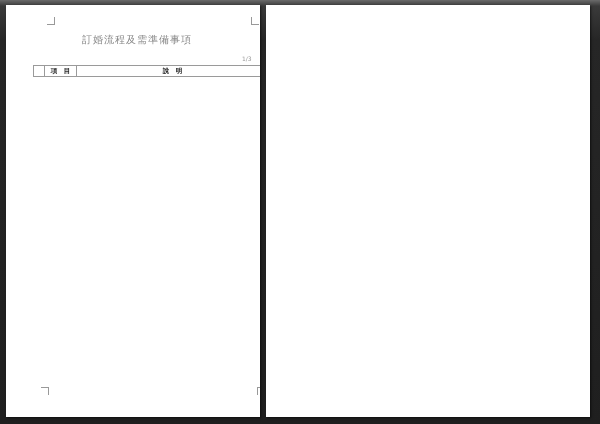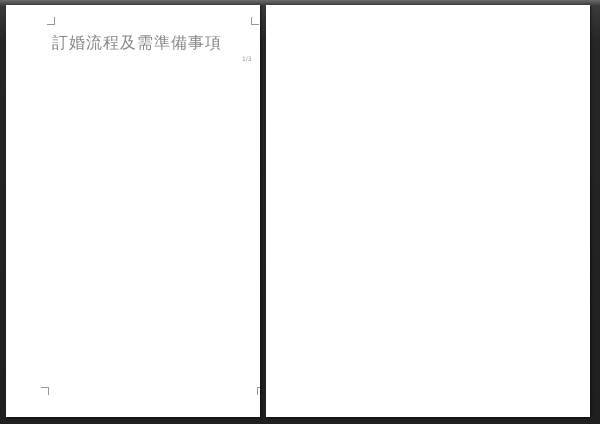--- a/index.html
+++ b/index.html
@@ -52,19 +52,34 @@
 <body>
 
 <div class="bg-edge"></div>
 
 <div class="page" id="p1" style="left:6px; top:5px; width:254px; height:412px;">
   <span class="crop tl" style="left:41px; top:12px;"></span>
   <span class="crop tr" style="left:245px; top:12px;"></span>
   <span class="crop bl" style="left:35px; top:382px;"></span>
   <span class="crop br" style="left:251px; top:382px;"></span>
 
-  <div class="doc-title" style="top:28px; width:262px; font-size:16px;">訂婚流程及需準備事項</div>
+  <div class="doc-title" style="top:28px; width:262px; font-size:10px;">訂婚流程及需準備事項</div>
   <div class="page-num" style="left:236px; top:50px;">1/3</div>
 
+  <table class="steps" style="left:27px; top:60px; width:236px;">
+    <colgroup>
+        <col style="width:11px">
+        <col style="width:32px">
+        <col>
+      </colgroup>
+    <tbody>
+        <tr>
+      <th></th>
+      <th>項　目</th>
+      <th>說　明</th>
+    </tr>
+    </tbody>
+      <tbody id="tbody1"></tbody>
+  </table>
 </div>
 
 <div class="page" id="p2" style="left:266px; top:5px; width:324px; height:412px;">
 </div>
 
 </body></html>

